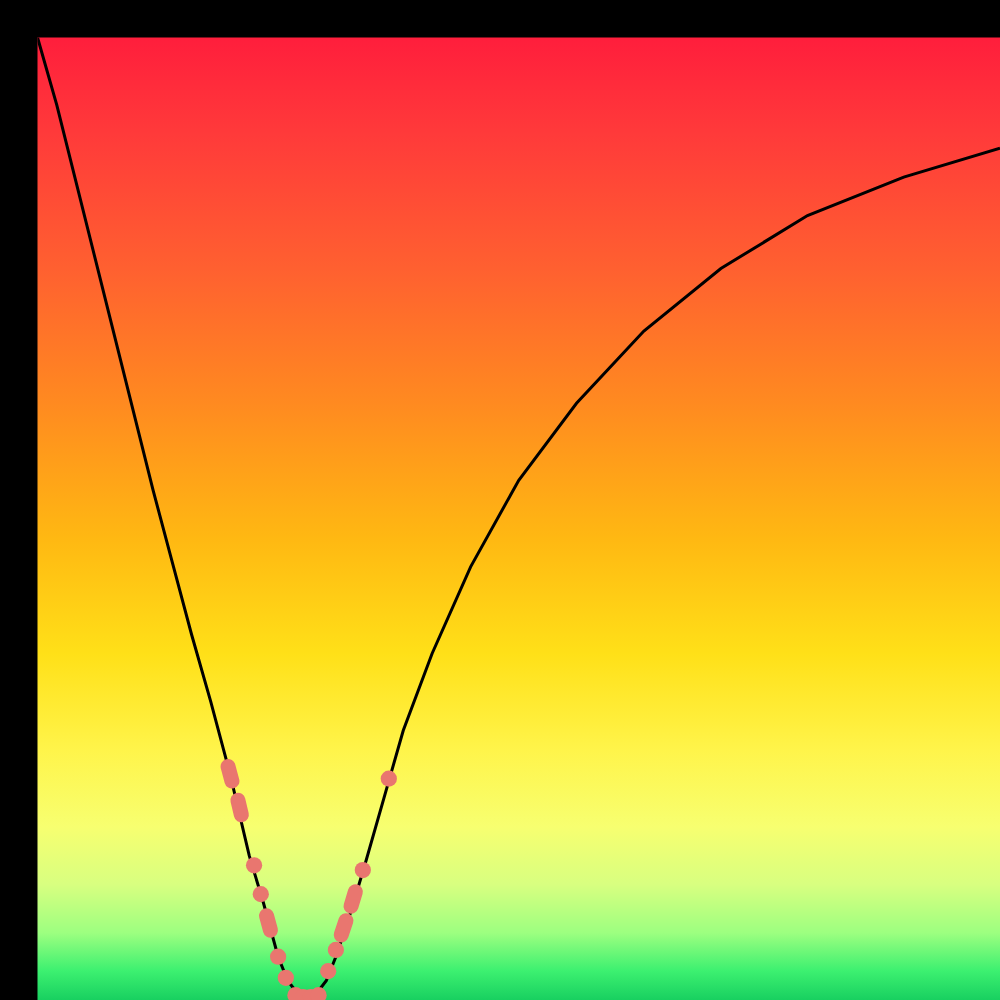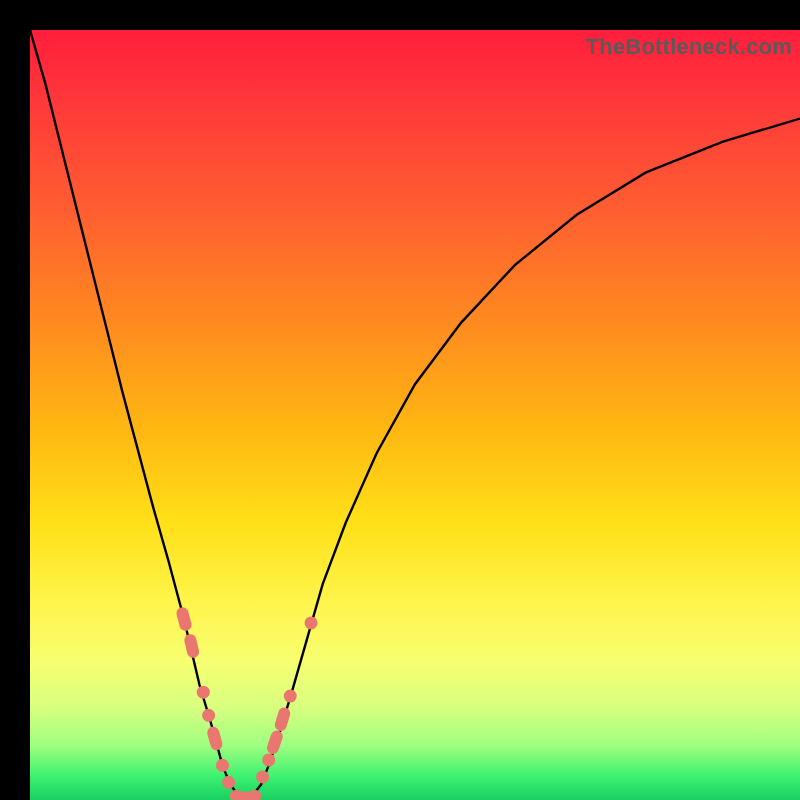--- a/index.html
+++ b/index.html
@@ -69,21 +69,20 @@
   .pill {
     fill: #e9766f;
     stroke: none;
   }
 </style>
 </head>
 <body>
 
 <div class="frame">
   <div class="plot-area">
-    <div class="watermark">TheBottleneck.com</div>
     <svg class="curves" viewBox="0 0 770 770" preserveAspectRatio="none">
       <g>
         <path class="curve" id="curve-left" d="M0.00 0.00 L15.40 53.90 L30.80 115.50 L46.20 177.10 L61.60 238.70 L77.00 300.30 L92.40 361.90 L107.80 419.65 L123.20 477.40 L138.60 531.30 L154.00 589.05 L169.40 654.50 L180.95 693.00 L192.50 735.35 L200.20 754.60 L207.90 764.61"></path>
         <path class="curve" id="curve-right" d="M223.30 764.61 L231.00 754.60 L238.70 735.35 L250.25 700.70 L261.80 662.20 L277.20 608.30 L292.60 554.40 L315.70 492.80 L346.50 423.50 L385.00 354.20 L431.20 292.60 L485.10 234.85 L546.70 184.80 L616.00 142.45 L693.00 111.65 L770.00 88.55"></path>
         <path class="curve" id="curve-valley" d="M 207.90 764.61 Q 204.05 767.69 215.60 767.69 Q 227.15 767.69 223.30 764.61"></path>
       </g>
       <g id="markers">
           <g transform="translate(154.00 589.05) rotate(75.06858282186244)">
             <rect class="pill" x="-12.00" y="-6.00" width="24" height="12" rx="6"></rect>
           </g>

